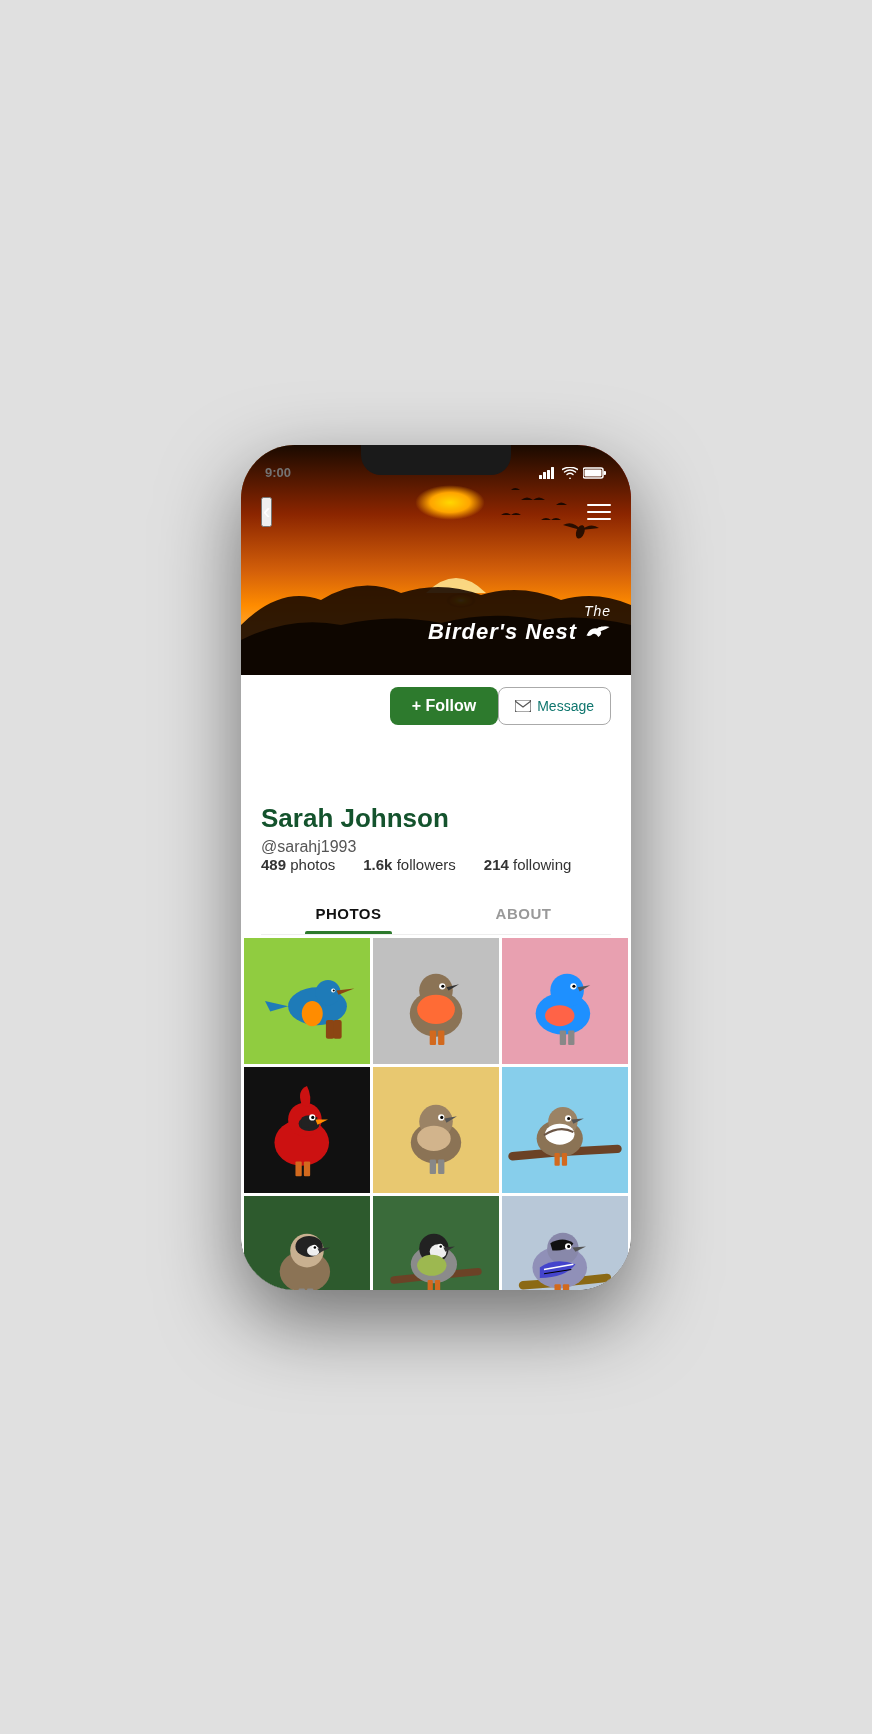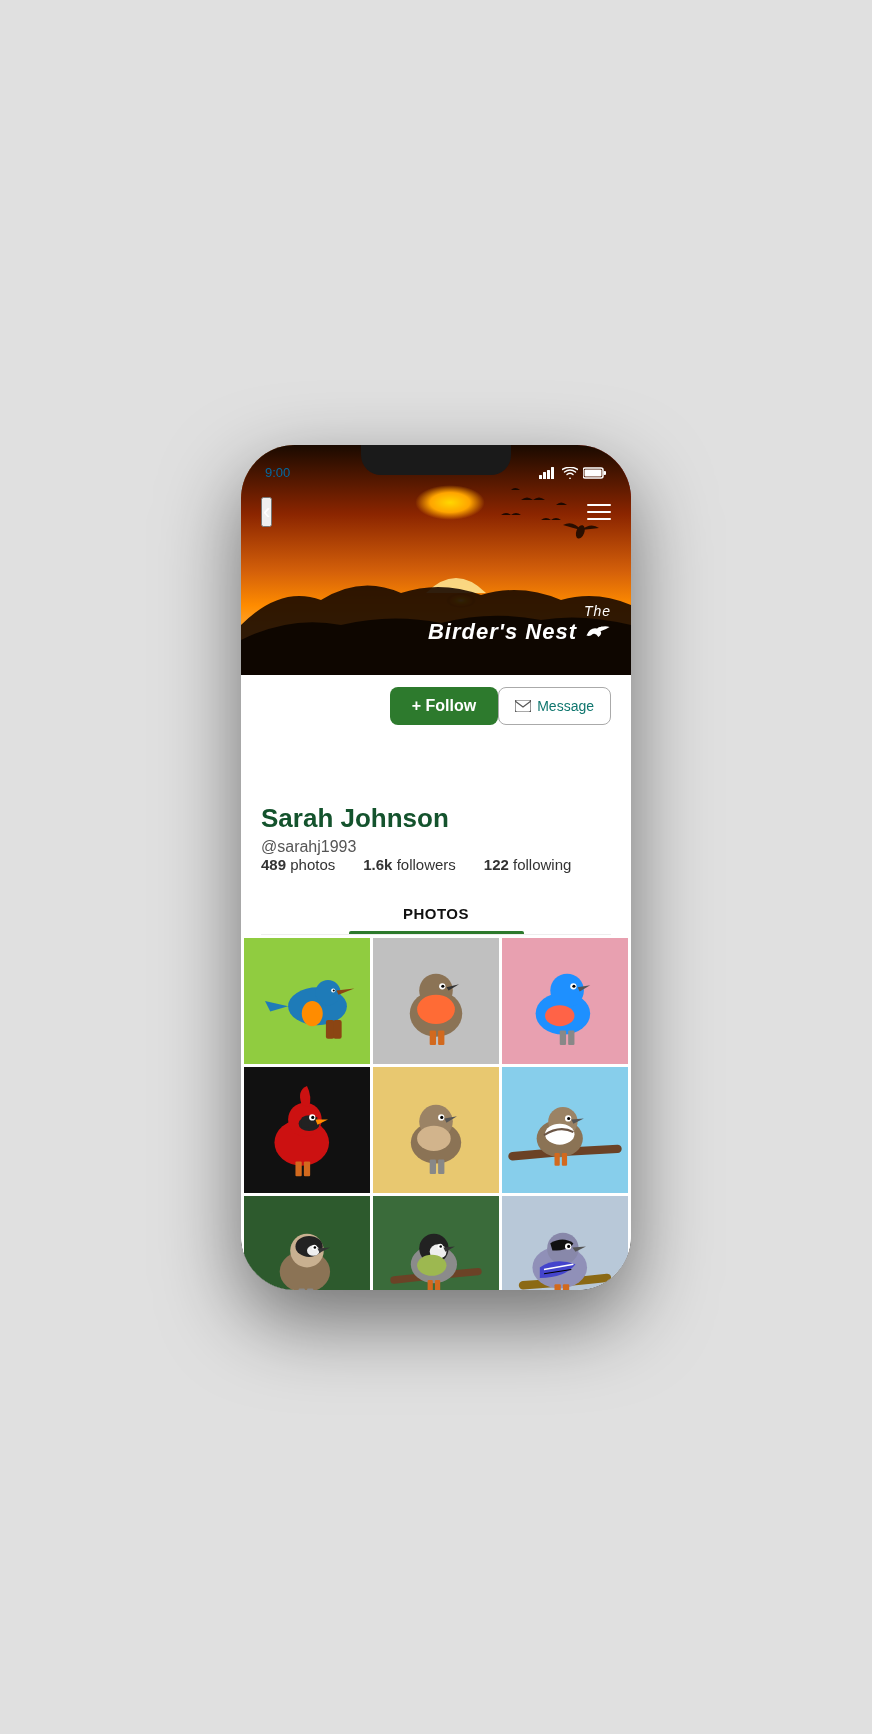--- a/index.html
+++ b/index.html
@@ -50,23 +50,23 @@
       background: transparent;
       position: absolute;
       top: 0;
       left: 0;
       right: 0;
       z-index: 50;
       display: flex;
       align-items: center;
       justify-content: space-between;
       padding: 12px 24px 0;
-      color: #0369a1;
+      color: #737373;
       font-size: 13px;
-      font-weight: 400;
+      font-weight: 700;
     }
     .status-icons {
       display: flex;
       align-items: center;
       gap: 5px;
     }
     
     .hero-banner {
       width: 100%;
       height: 230px;
@@ -381,27 +381,30 @@
       <div class="user-handle">@sarahj1993</div>
 
       <div class="stats-row">
         <div class="stat-item">
           <strong>489</strong>&nbsp;<span>photos</span>
         </div>
         <div class="stat-item">
           <strong>1.6k</strong>&nbsp;<span>followers</span>
         </div>
         <div class="stat-item">
-          <strong>122</strong>&nbsp;<span>following</span>
+          <strong>214</strong>&nbsp;<span>following</span>
         </div>
       </div>
 
       <div class="tabs-container">
         <div class="tab active">
           <span>PHOTOS</span>
+        </div>
+        <div class="tab">
+          <span>ABOUT</span>
         </div>
       </div>
     </div>
 
     <div class="photo-grid">
 
       <div class="grid-row" style="margin-top:3px;padding:0 3px;">
 
         <div class="grid-cell">
           <svg width="100%" height="100%" viewBox="0 0 120 120" style="display:block;background:#90CC40">

